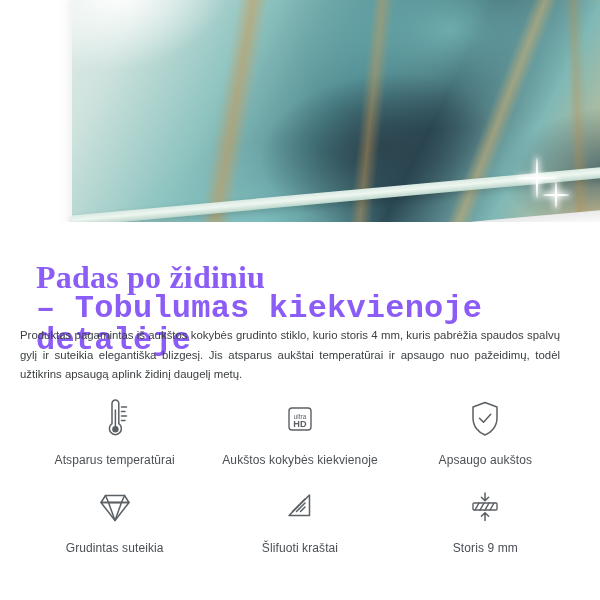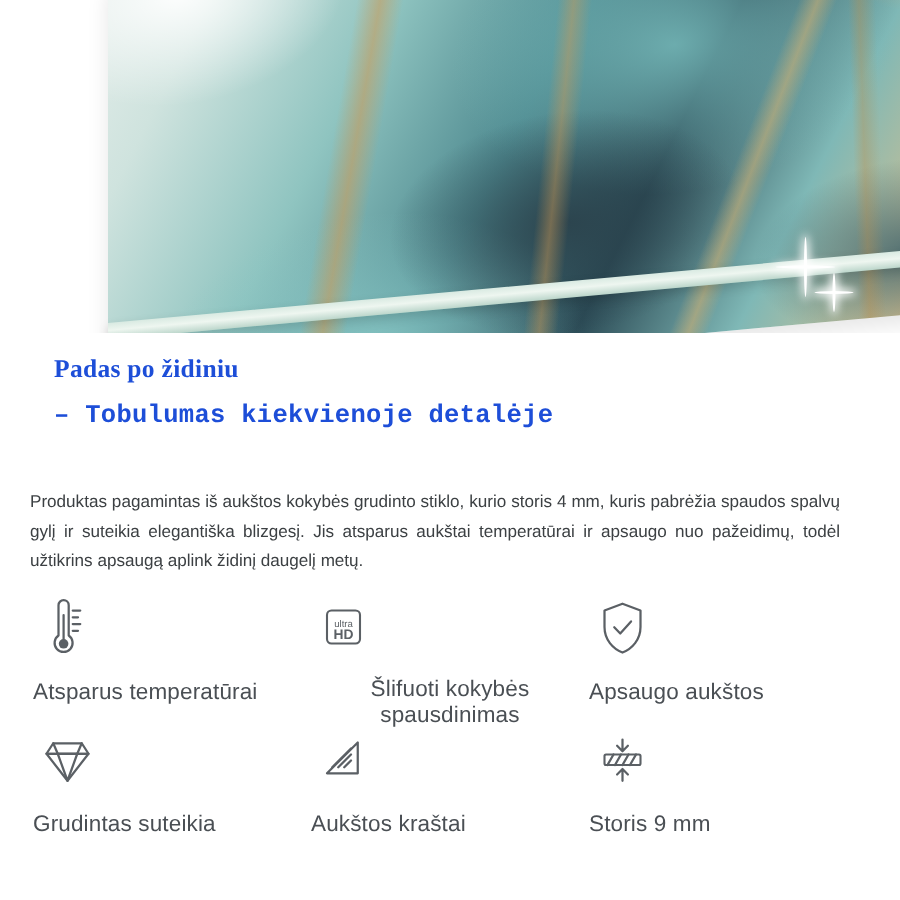--- a/index.html
+++ b/index.html
@@ -82,26 +82,26 @@
     border-radius: 50%;
   }
   .sparkle::before { left: 50%; top: 0; width: 2px; height: 100%; transform: translateX(-50%); box-shadow: 0 0 6px 2px rgba(255,255,255,0.9); }
   .sparkle::after  { top: 50%; left: 0; height: 2px; width: 100%; transform: translateY(-50%); box-shadow: 0 0 6px 2px rgba(255,255,255,0.9); }
   .sp1 { left: 517px; top: 158px; width: 40px; height: 40px; }
   .sp2 { left: 543px; top: 182px; width: 26px; height: 26px; }
 
   
   .headline {
     position: absolute;
-    left: 36px; top: 219px;
+    left: 36px; top: 240px;
     width: 540px;
     font-family: "Liberation Serif", serif;
-    font-size: 17px;
+    font-size: 32px;
     line-height: 32px;
-    color: #1d4ed8;
+    color: #8b5cf6;
     letter-spacing: 0.2px;
   }
   .headline .l2 { display: block; font-family: Liberation Mono, monospace; }
 
   .body-copy {
     position: absolute;
     left: 20px; top: 315px;
     width: 540px;
     font-size: 11.4px;
     line-height: 19.5px;
@@ -115,33 +115,33 @@
     left: 22px; top: 392px;
     width: 556px;
     display: grid;
     grid-template-columns: repeat(3, 1fr);
     grid-auto-rows: 88px;
     row-gap: 0px;
   }
   .feature {
     display: flex;
     flex-direction: column;
-    align-items: flex-start;
+    align-items: center;
     justify-content: flex-start;
     padding-top: 4px;
   }
   .feature .ico {
     height: 46px;
     display: flex;
     align-items: center;
     justify-content: center;
   }
   .feature .cap {
     margin-top: 11px;
-    font-size: 15px;
+    font-size: 12px;
     color: #4a4f54;
     text-align: center;
     letter-spacing: 0.1px;
   }
   svg { display: block; }
   .stroke {
     fill: none;
     stroke: #5b6065;
     stroke-width: 1.5;
     stroke-linecap: round;
@@ -193,21 +193,21 @@
     </div>
 
     <div class="feature">
       <span class="ico">
         <svg width="44" height="44" viewBox="0 0 44 44">
           <rect class="hdbox" x="11" y="11" width="22" height="22" rx="3"></rect>
           <text class="hdtext" x="22" y="22" font-size="6.4" text-anchor="middle">ultra</text>
           <text class="hdtext" x="22" y="30" font-size="9.2" font-weight="bold" text-anchor="middle">HD</text>
         </svg>
       </span>
-      <span class="cap">Šlifuoti kokybės spausdinimas</span>
+      <span class="cap">Aukštos kokybės kiekvienoje</span>
     </div>
 
     <div class="feature">
       <span class="ico">
         <svg width="44" height="46" viewBox="0 0 44 46">
           <path class="stroke" d="M22 6.5 34 11v11c0 8.4-5.6 14.6-12 17-6.4-2.4-12-8.6-12-17V11z"></path>
           <path class="stroke" d="m16.5 22.2 4 4.1 7.2-8"></path>
         </svg>
       </span>
       <span class="cap">Apsaugo aukštos</span>
@@ -225,21 +225,21 @@
       <span class="cap">Grudintas suteikia</span>
     </div>
 
     <div class="feature">
       <span class="ico">
         <svg width="44" height="42" viewBox="0 0 44 42">
           <path class="stroke" d="M11 29.5 31.5 9v20.5z"></path>
           <path class="stroke" d="M18.5 25.5 27 17M22.5 25.5 27 21M14.5 25.5 27 13"></path>
         </svg>
       </span>
-      <span class="cap">Aukštos kraštai</span>
+      <span class="cap">Šlifuoti kraštai</span>
     </div>
 
     <div class="feature">
       <span class="ico">
         <svg width="44" height="44" viewBox="0 0 44 44">
           <path class="stroke" d="M22 8v7.5M18.4 12.2 22 15.8l3.6-3.6"></path>
           <rect class="hdbox" x="10" y="18" width="24" height="7" rx="1"></rect>
           <path class="stroke" d="M12 25 16 18M17 25 21 18M22 25 26 18M27 25 31 18"></path>
           <path class="stroke" d="M22 35.5V28M18.4 31.3 22 27.7l3.6 3.6"></path>
         </svg>

